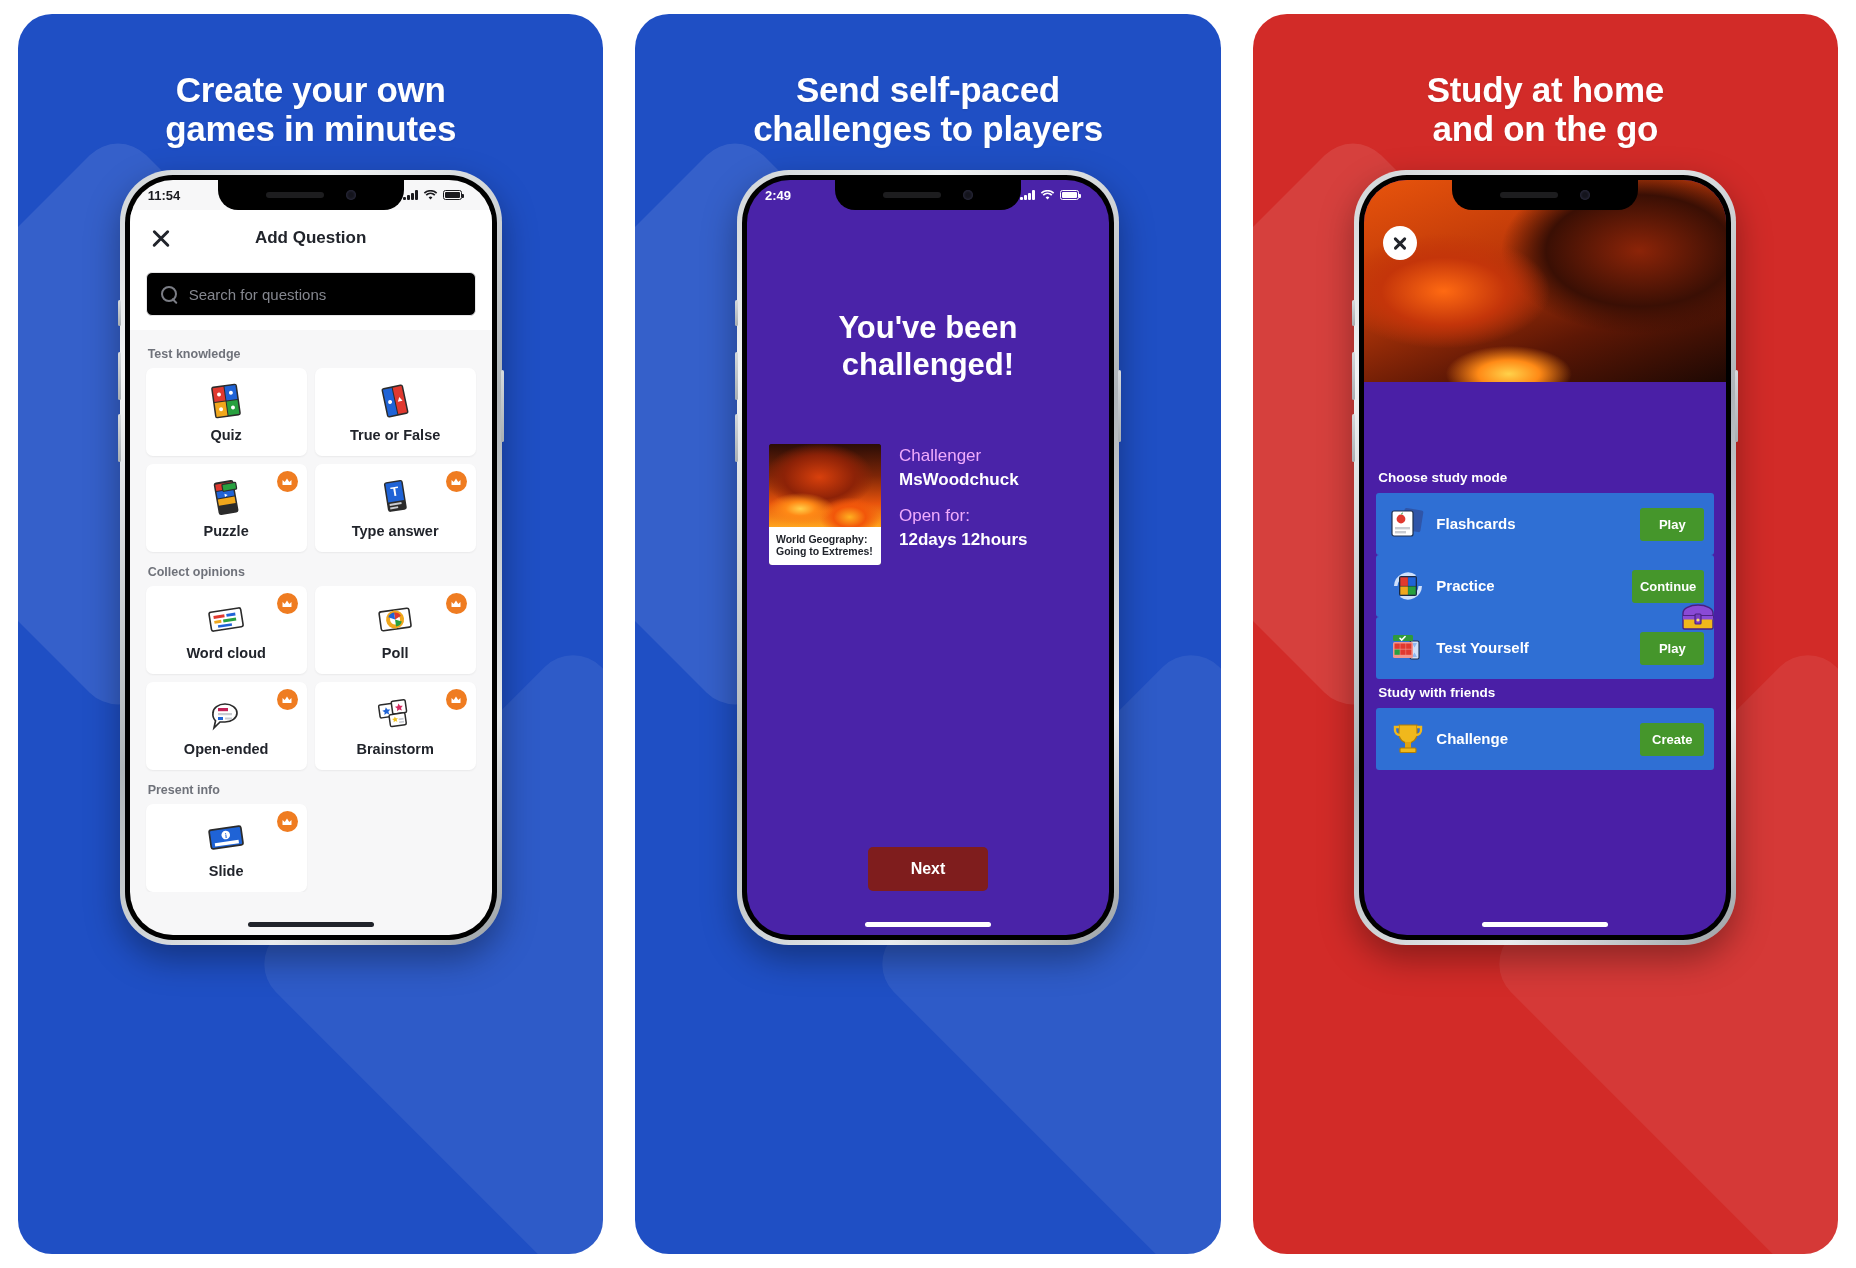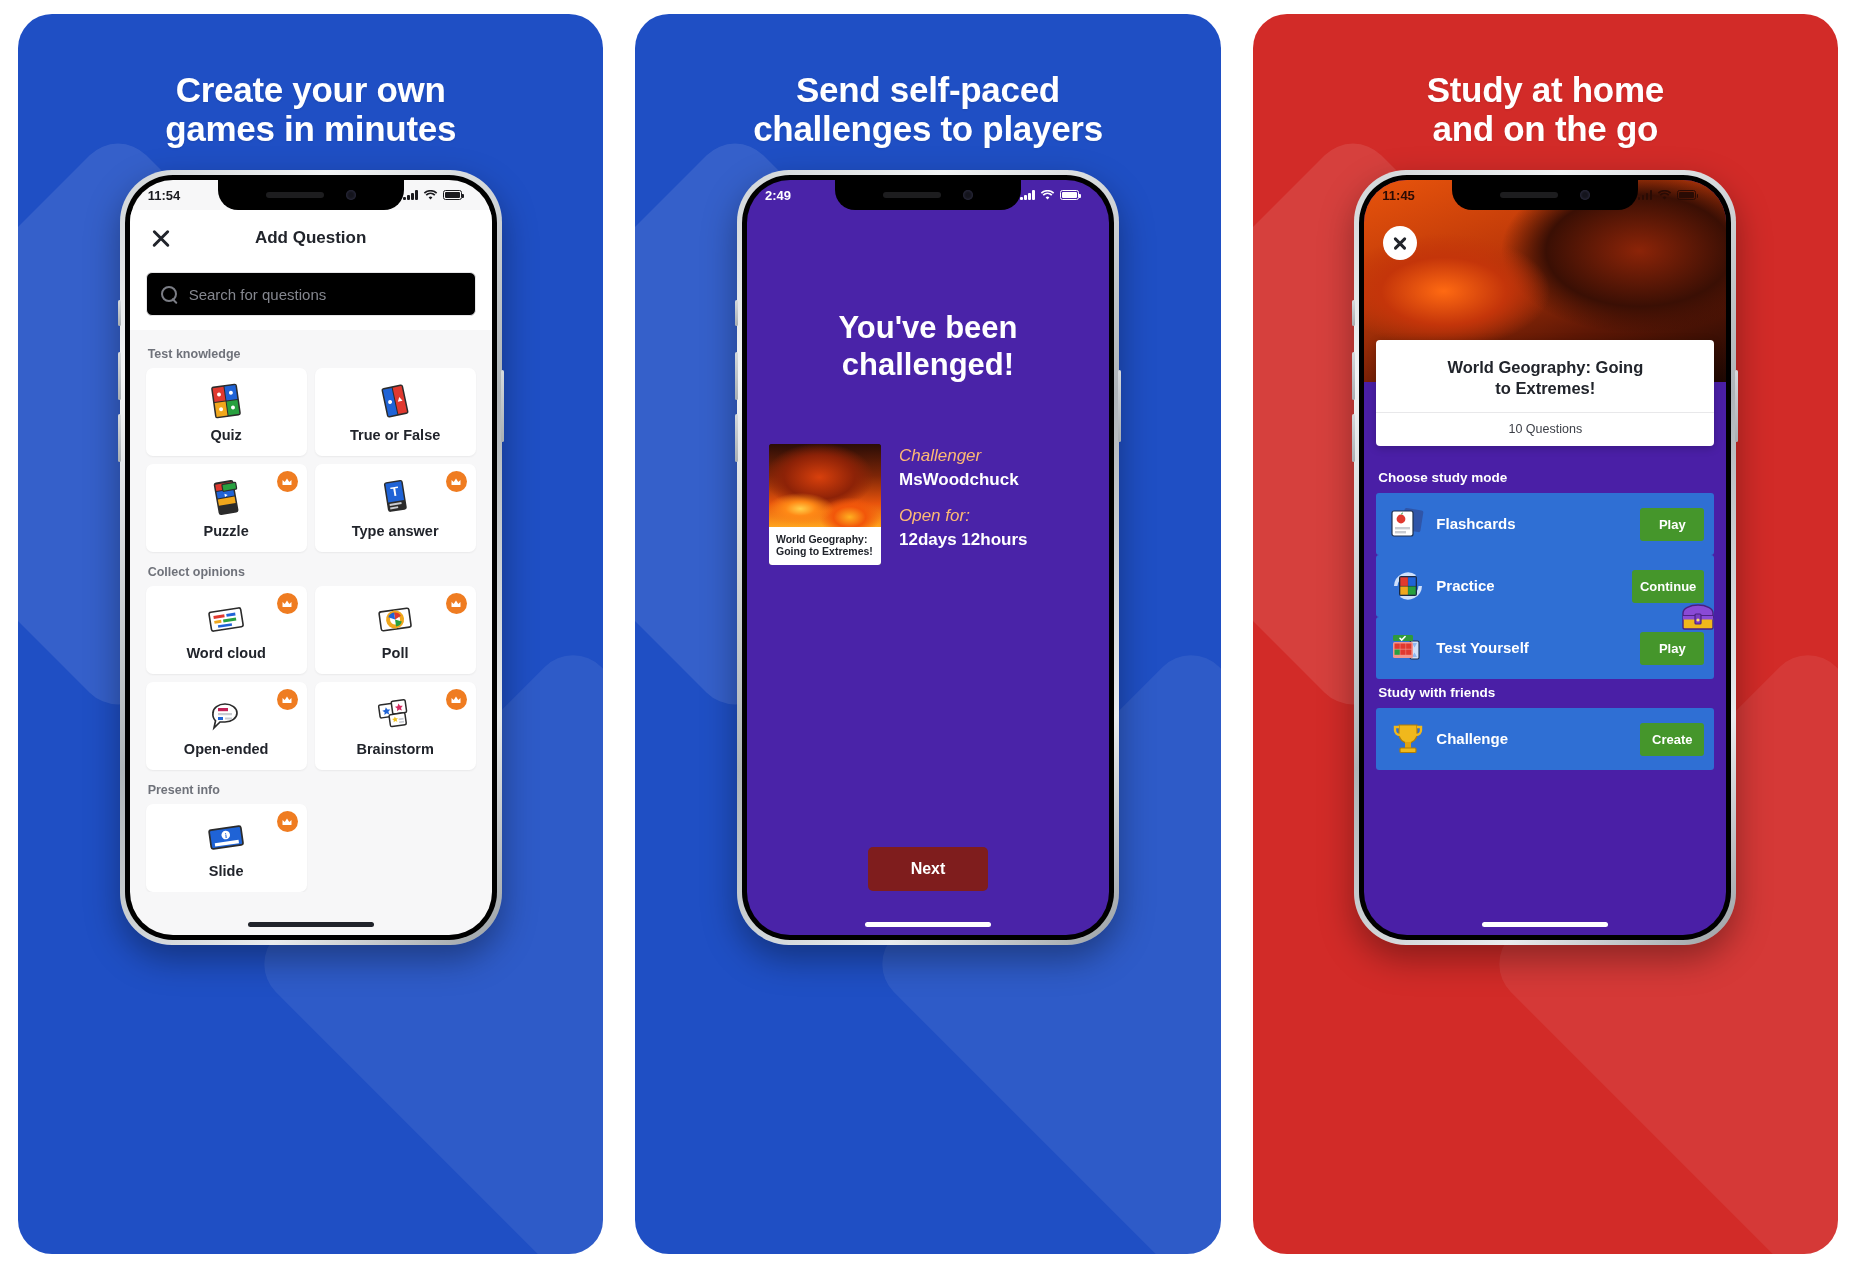--- a/index.html
+++ b/index.html
@@ -200,21 +200,21 @@
       radial-gradient(ellipse 40px 26px at 72% 88%, #ffb020 0%, #f2560a 40%, rgba(210,50,0,0) 76%),
       radial-gradient(ellipse 64px 40px at 45% 40%, #d8400c 0%, #8d2207 55%, rgba(40,10,5,0) 85%),
       linear-gradient(180deg,#2a0d06 0%, #7c2507 38%, #e8540c 72%, #ffa41d 100%);
   }
   .s2-thumb .cap {
     background: #fff; color: #21242b;
     font-size: 10.5px; font-weight: bold; line-height: 1.22;
     padding: 6px 7px 7px;
   }
   .s2-meta { font-size: 17px; line-height: 1.45; }
-  .s2-meta .k { color: #fdba74; font-weight: normal; font-style: italic; }
+  .s2-meta .k { color: #f0abfc; font-weight: normal; }
   .s2-meta .v { color: #ffffff; font-weight: bold; }
   .s2-meta .sp { height: 11px; }
   .next-btn {
     margin: auto auto 44px;
     background: #7f1d1d;
     color: #fff; font-weight: bold; font-size: 16px;
     border: none; border-radius: 5px;
     padding: 13px 0; width: 120px; text-align: center;
   }
 
@@ -600,47 +600,22 @@
       <span class="side-btn sb-left3"></span>
       <span class="side-btn sb-right"></span>
       <div class="phone-inner">
         <div class="screen s3">
           <div class="notch">
             <span class="speaker"></span>
             <span class="cam"></span>
           </div>
 
           <div class="s3-hero">
-            <div class="statusbar">
-              <span class="status-time">11:45</span>
-              <span class="status-icons">
-                <span class="bars">
-                    <i></i>
-                    <i></i>
-                    <i></i>
-                    <i></i>
-                  </span>
-                <svg width="15" height="11" viewBox="0 0 15 11">
-                    <path d="M7.5 9.6 5.6 7.5a2.8 2.8 0 0 1 3.8 0zM3.8 5.7A5.6 5.6 0 0 1 11.2 5.7l1.2-1.3a7.4 7.4 0 0 0-9.8 0z" fill="#2a0b04"></path>
-                    <path d="M1.9 3.7a8.3 8.3 0 0 1 11.2 0l1.1-1.2a9.9 9.9 0 0 0-13.4 0z" fill="#2a0b04"></path>
-                  </svg>
-                <span class="batt">
-                    <i></i>
-                  </span>
-              </span>
-            </div>
             <div class="hero-close">
               <span class="close-x"></span>
-            </div>
-            <div class="game-card">
-              <div class="gc-title">
-                <div>World Geography: Going</div>
-                <div>to Extremes!</div>
-              </div>
-              <div class="gc-sub">10 Questions</div>
             </div>
           </div>
 
           <div class="s3-list">
             <div class="s3-sec">Choose study mode</div>
 
             <div class="mode-row">
               <span class="mode-ico">
                 <svg viewBox="0 0 40 38" width="40" height="38">
                     <rect x="15" y="4" width="19" height="22" rx="2" fill="#2f55a8" transform="rotate(9 24 15)"></rect>

